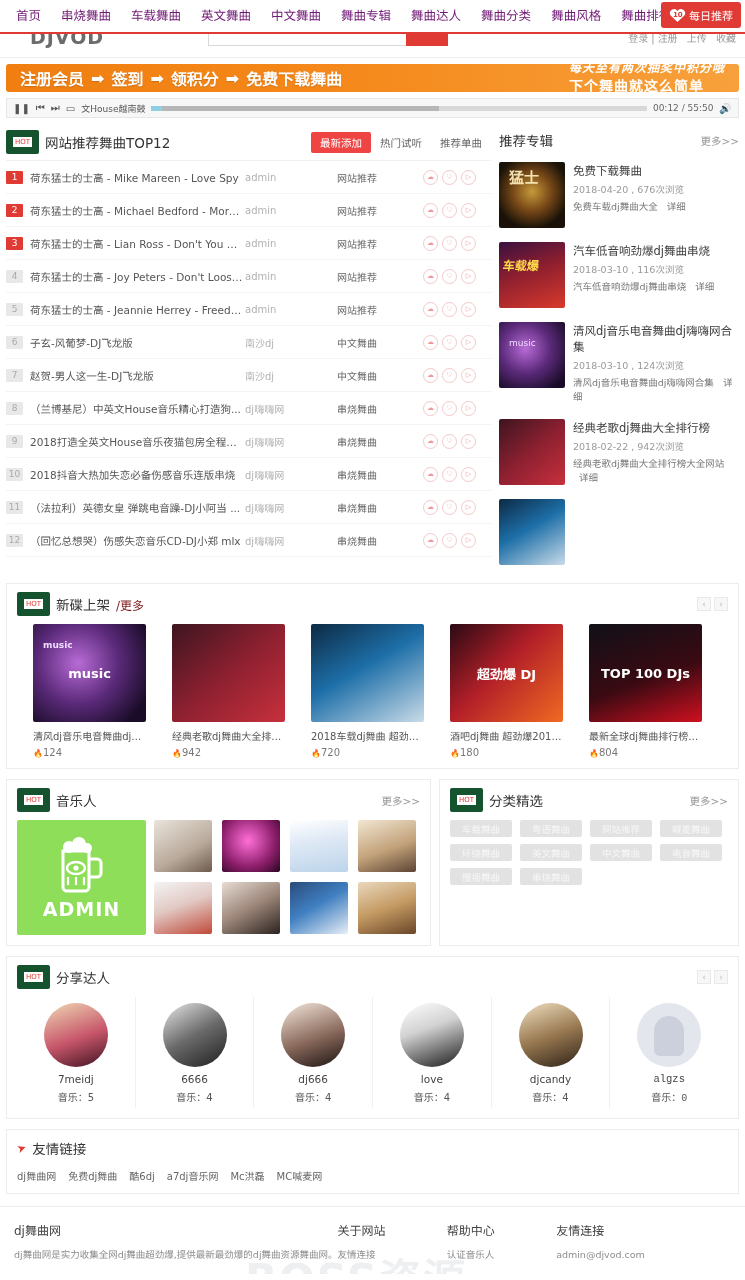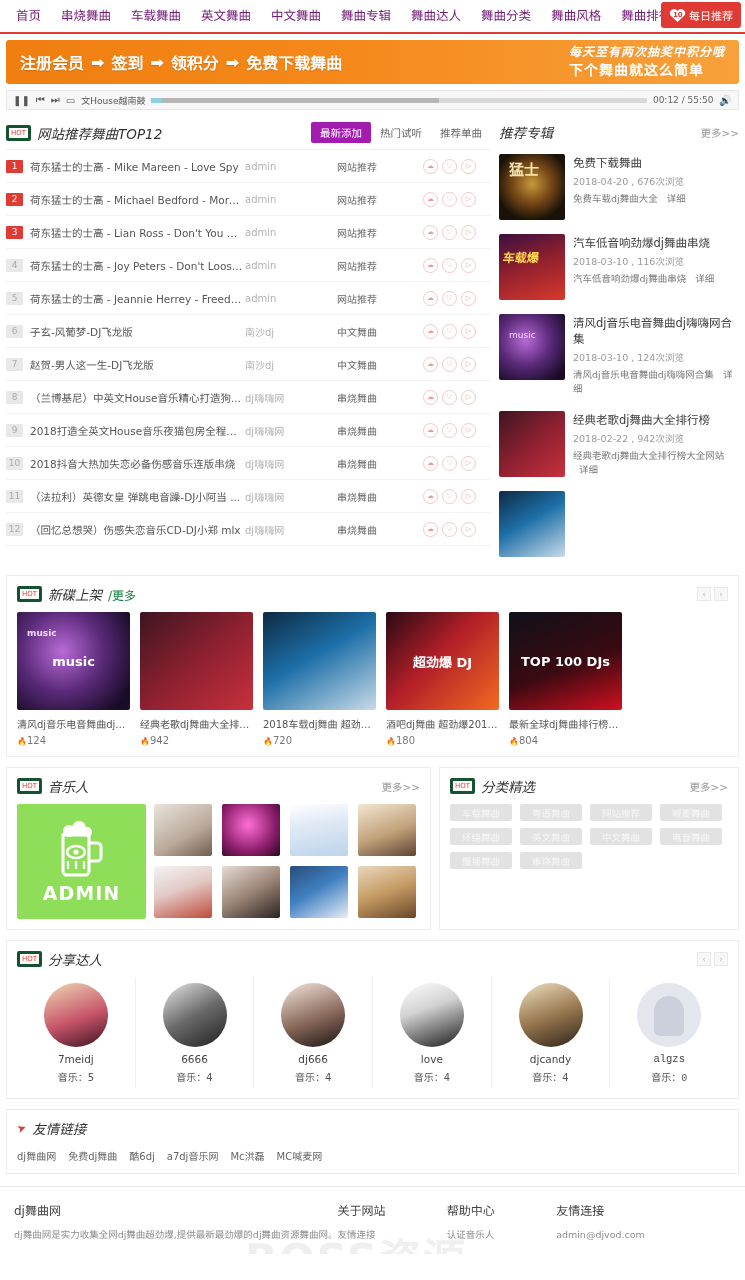--- a/index.html
+++ b/index.html
@@ -76,21 +76,21 @@
   }
   .userlinks {
     position: absolute; right: 6px; top: -4px;
     font-size: 10px; color: #999;
   }
   .userlinks span { padding: 0 3px; }
 
   
   .banner {
     margin: 6px 6px 0 6px;
-    height: 44px;
+    height: 28px;
     border-radius: 3px;
     background: linear-gradient(90deg,#f07e10 0%,#f5881a 45%,#f7a13c 100%);
     display: flex; align-items: center; justify-content: space-between;
     padding: 0 14px;
     overflow: hidden;
   }
   .banner-left {
     color: #fff; font-size: 16px; font-weight: bold;
     display: flex; align-items: center; gap: 7px;
     text-shadow: 0 1px 1px rgba(0,0,0,.15);
@@ -122,33 +122,33 @@
   
   .main { display: flex; gap: 8px; margin: 8px 6px 0 6px; }
   .col-left { width: 485px; }
   .col-right { width: 240px; }
 
   .sec-head {
     display: flex; align-items: center; gap: 6px;
     padding: 4px 0 6px 0;
   }
   .hot-tag {
-    display:inline-block; border:3px solid #14532d; color:#e03a34;
+    display:inline-block; border:7px solid #14532d; color:#e03a34;
     font-size:7px; padding:0 2px; line-height:10px; border-radius:2px;
     letter-spacing:0;
   }
-  .sec-title { font-size: 13.5px; color: #333; font-weight: normal; font-style: italic; }
+  .sec-title { font-size: 13.5px; color: #333; font-weight: normal; }
   .sec-more { margin-left:auto; font-size: 10.5px; color: #999; text-decoration:none;}
 
   .tabs { margin-left: auto; display: flex; align-items: center; gap: 0; }
   .tabs .tab {
     font-size: 10.5px; color: #666; padding: 3px 9px; cursor: pointer;
     text-decoration: none;
   }
-  .tabs .tab.active { background: #a21caf; color: #fff; border-radius: 2px; }
+  .tabs .tab.active { background: #ef4444; color: #fff; border-radius: 2px; }
 
   
   .tracklist { border-top: 1px solid #f0f0f0; }
   .track {
     display: flex; align-items: center;
     height: 33px; border-bottom: 1px solid #f3f3f3;
     font-size: 10.5px; color: #555;
   }
   .track .rank {
     width: 17px; text-align: center; color: #fff; font-size: 9px;
@@ -202,21 +202,21 @@
   }
   .box-head { display:flex; align-items:center; gap:6px; margin-bottom: 8px; }
   .arrows { margin-left:auto; display:flex; gap:3px; }
   .arrow-btn {
     width:14px;height:14px;border:1px solid #e9e9e9;background:#f7f7f7;
     color:#bbb;font-size:9px;display:flex;align-items:center;justify-content:center;cursor:pointer;
   }
 
   
   .discs { display: flex; gap: 10px; }
-  .disc { width: 113px; }
+  .disc { width: 113px; margin-left: 16px; }
   .disc .cover {
     width: 113px; height: 98px; border-radius: 2px; margin-bottom: 6px;
     display:flex;align-items:center;justify-content:center;color:#fff;font-weight:bold;
     text-align:center;font-size:13px; overflow:hidden; position:relative;
   }
   .disc .dname {
     font-size: 10px; color: #555; white-space: nowrap; overflow: hidden;
     text-overflow: ellipsis; margin-bottom: 4px;
   }
   .disc .dcount { font-size: 10px; color: #777; }
@@ -321,20 +321,30 @@
       <span class="heart-badge">
         <svg width="17" height="15" viewBox="0 0 17 15">
             <path d="M8.5 14 1.6 7.4A4 4 0 0 1 8.5 3a4 4 0 0 1 6.9 4.4z" fill="#fff"></path>
           </svg>
         <span class="num">10</span>
       </span>
       <span>每日推荐</span>
     </div>
   </div>
 
+  <div class="logorow">
+    <div class="logo">DJVOD</div>
+    <div class="searchbox"></div>
+    <div class="searchbtn"></div>
+    <div class="userlinks">
+      <span>登录</span>|<span>注册</span>
+      <span>上传</span>
+      <span>收藏</span>
+    </div>
+  </div>
 
   <div class="banner">
     <div class="banner-left">
       <span>注册会员</span>
       <span class="arrow">➡</span>
       <span>签到</span>
       <span class="arrow">➡</span>
       <span>领积分</span>
       <span class="arrow">➡</span>
       <span>免费下载舞曲</span>
@@ -565,21 +575,21 @@
       <div class="album">
         <div class="thumb art5"></div>
       </div>
     </div>
   </div>
 
   <div class="box">
     <div class="box-head">
       <span class="hot-tag">HOT</span>
       <span class="sec-title">新碟上架</span>
-      <span style="font-size:12px;color:#15803d;">/更多</span>
+      <span style="font-size:12px;color:#7f1d1d;">/更多</span>
       <span class="arrows">
         <span class="arrow-btn">‹</span>
         <span class="arrow-btn">›</span>
       </span>
     </div>
     <div class="discs">
       <div class="disc">
         <div class="cover art3">
             <span>music</span>
           </div>

